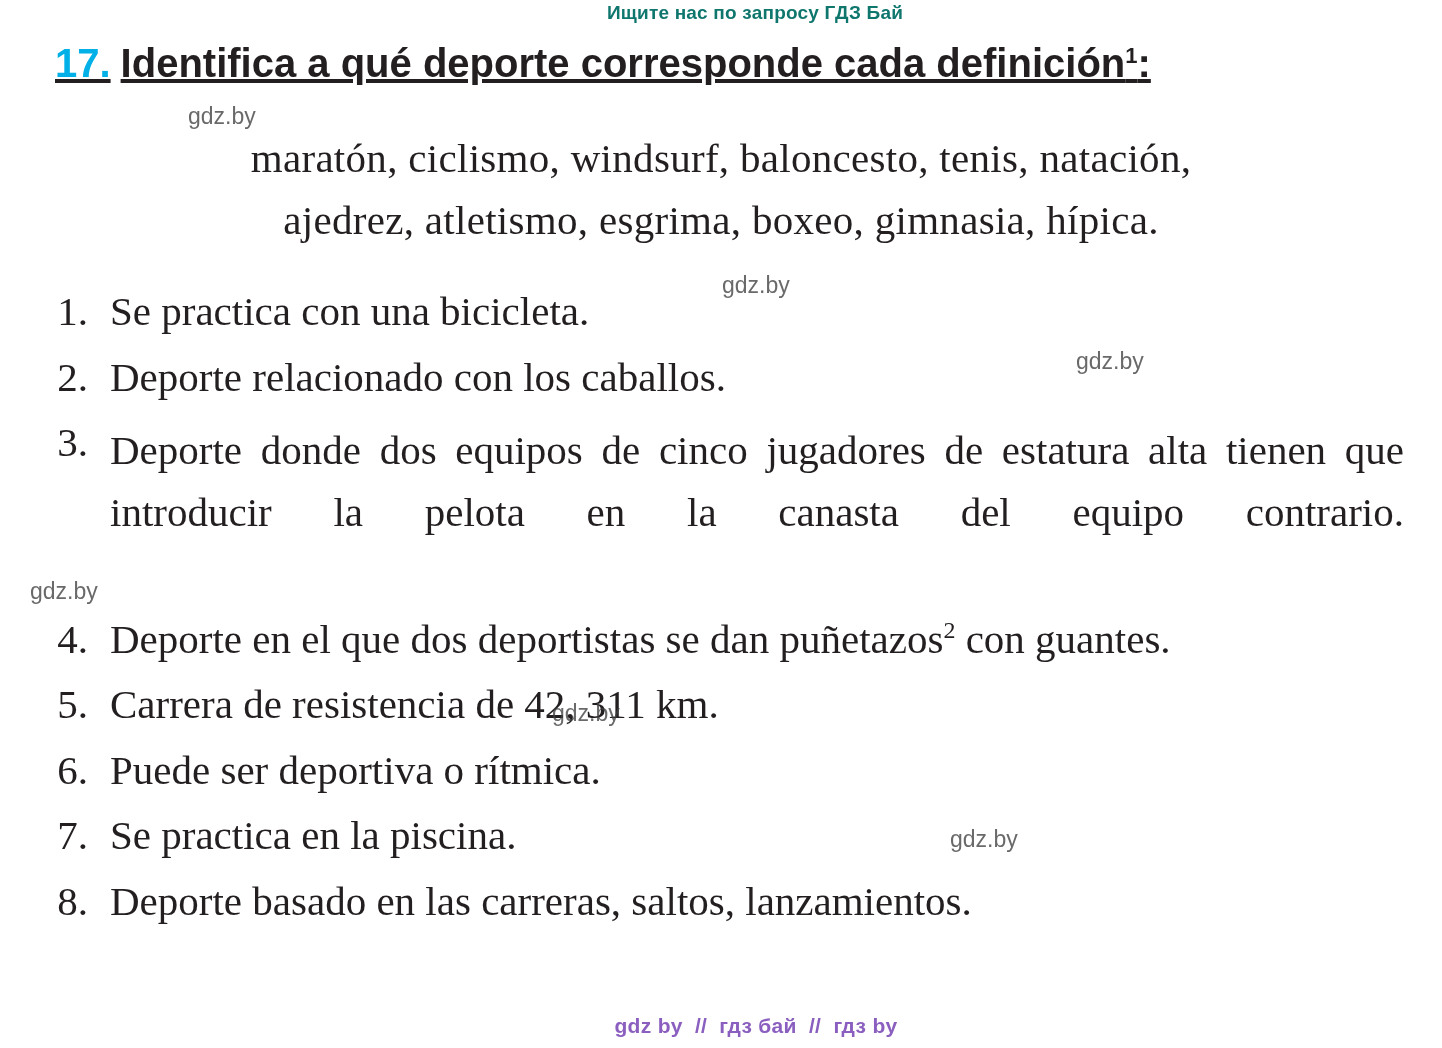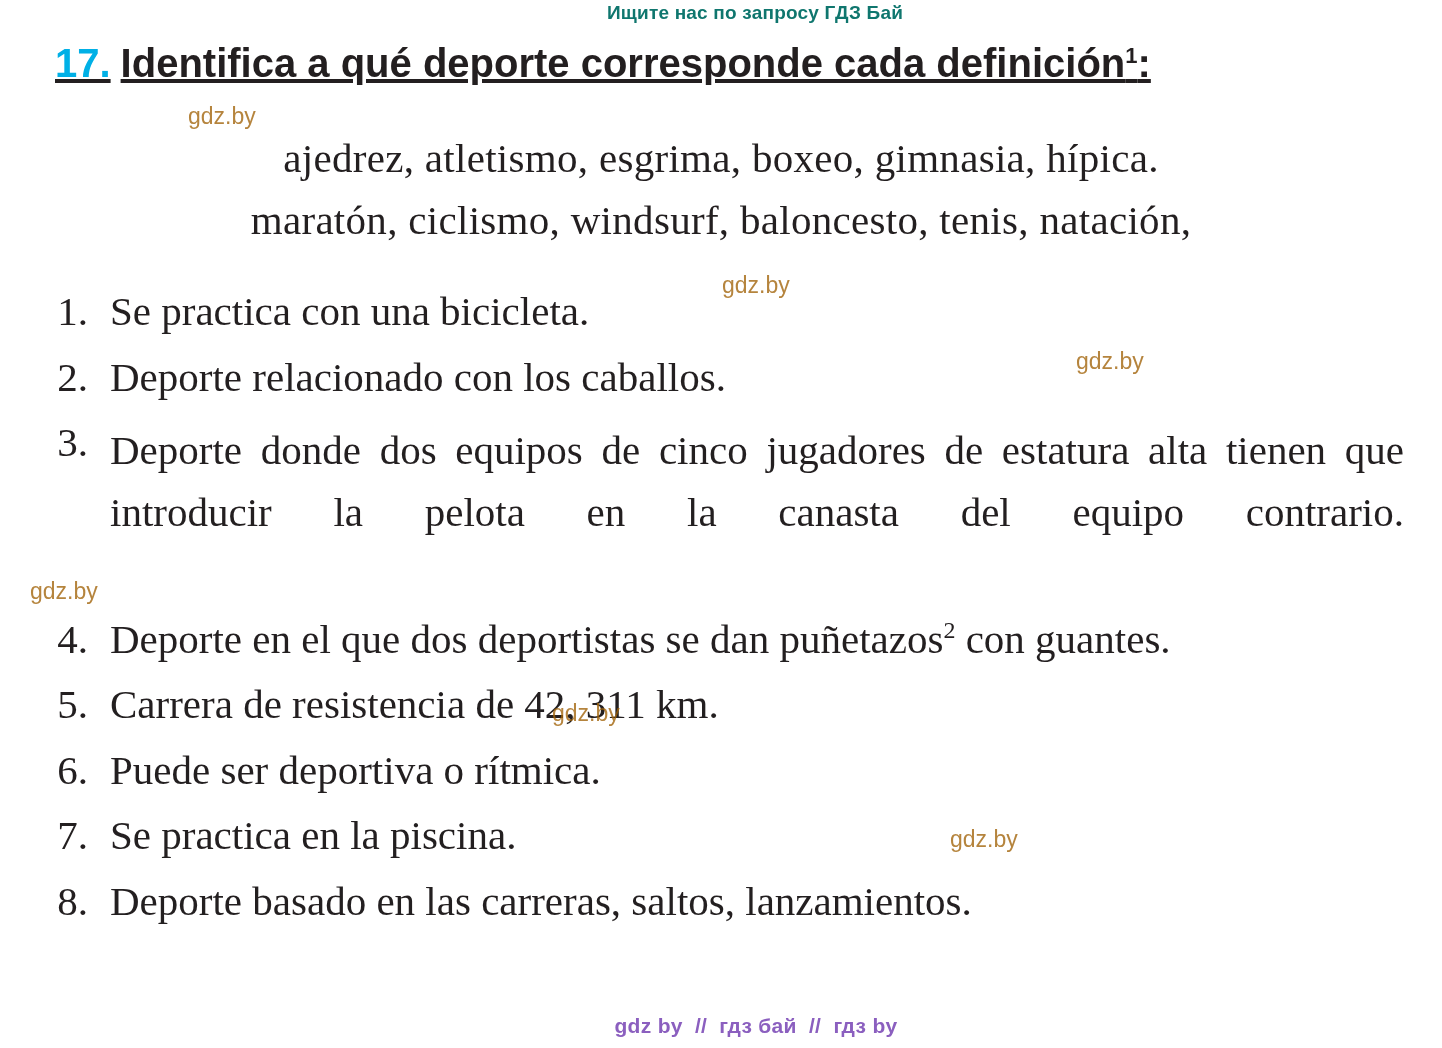--- a/index.html
+++ b/index.html
@@ -99,21 +99,21 @@
   .justify .item-text::after {
     content: "";
     display: inline-block;
     width: 100%;
   }
 
   .wm {
     position: absolute;
     font-family: "Liberation Sans", sans-serif;
     font-size: 23px;
-    color: #a16207;
+    color: #404040;
     opacity: 0.78;
     pointer-events: none;
   }
   .wm1 { left: 188px; top: 103px; }
   .wm2 { left: 722px; top: 272px; }
   .wm3 { left: 1076px; top: 348px; }
   .wm4 { left: 30px;  top: 578px; }
   .wm5 { left: 552px; top: 700px; }
   .wm6 { left: 950px; top: 826px; }
 
@@ -138,22 +138,22 @@
 <div class="top-banner">Ищите нас по запросу ГДЗ Бай</div>
 
 <div class="page">
 
   <div class="task-heading">
     <span class="task-number">17.</span>
     <span class="task-title"><span>Identifica a qué deporte corresponde cada definición</span><sup>1</sup><span>:</span></span>
   </div>
 
   <div class="word-bank">
+    <div>maratón, ciclismo, windsurf, baloncesto, tenis, natación,</div>
     <div>ajedrez, atletismo, esgrima, boxeo, gimnasia, hípica.</div>
-    <div>maratón, ciclismo, windsurf, baloncesto, tenis, natación,</div>
   </div>
 
   <div class="items">
 
     <div class="item">
       <span class="item-num">1.</span>
       <span class="item-text">Se practica con una bicicleta.</span>
     </div>
 
     <div class="item">

